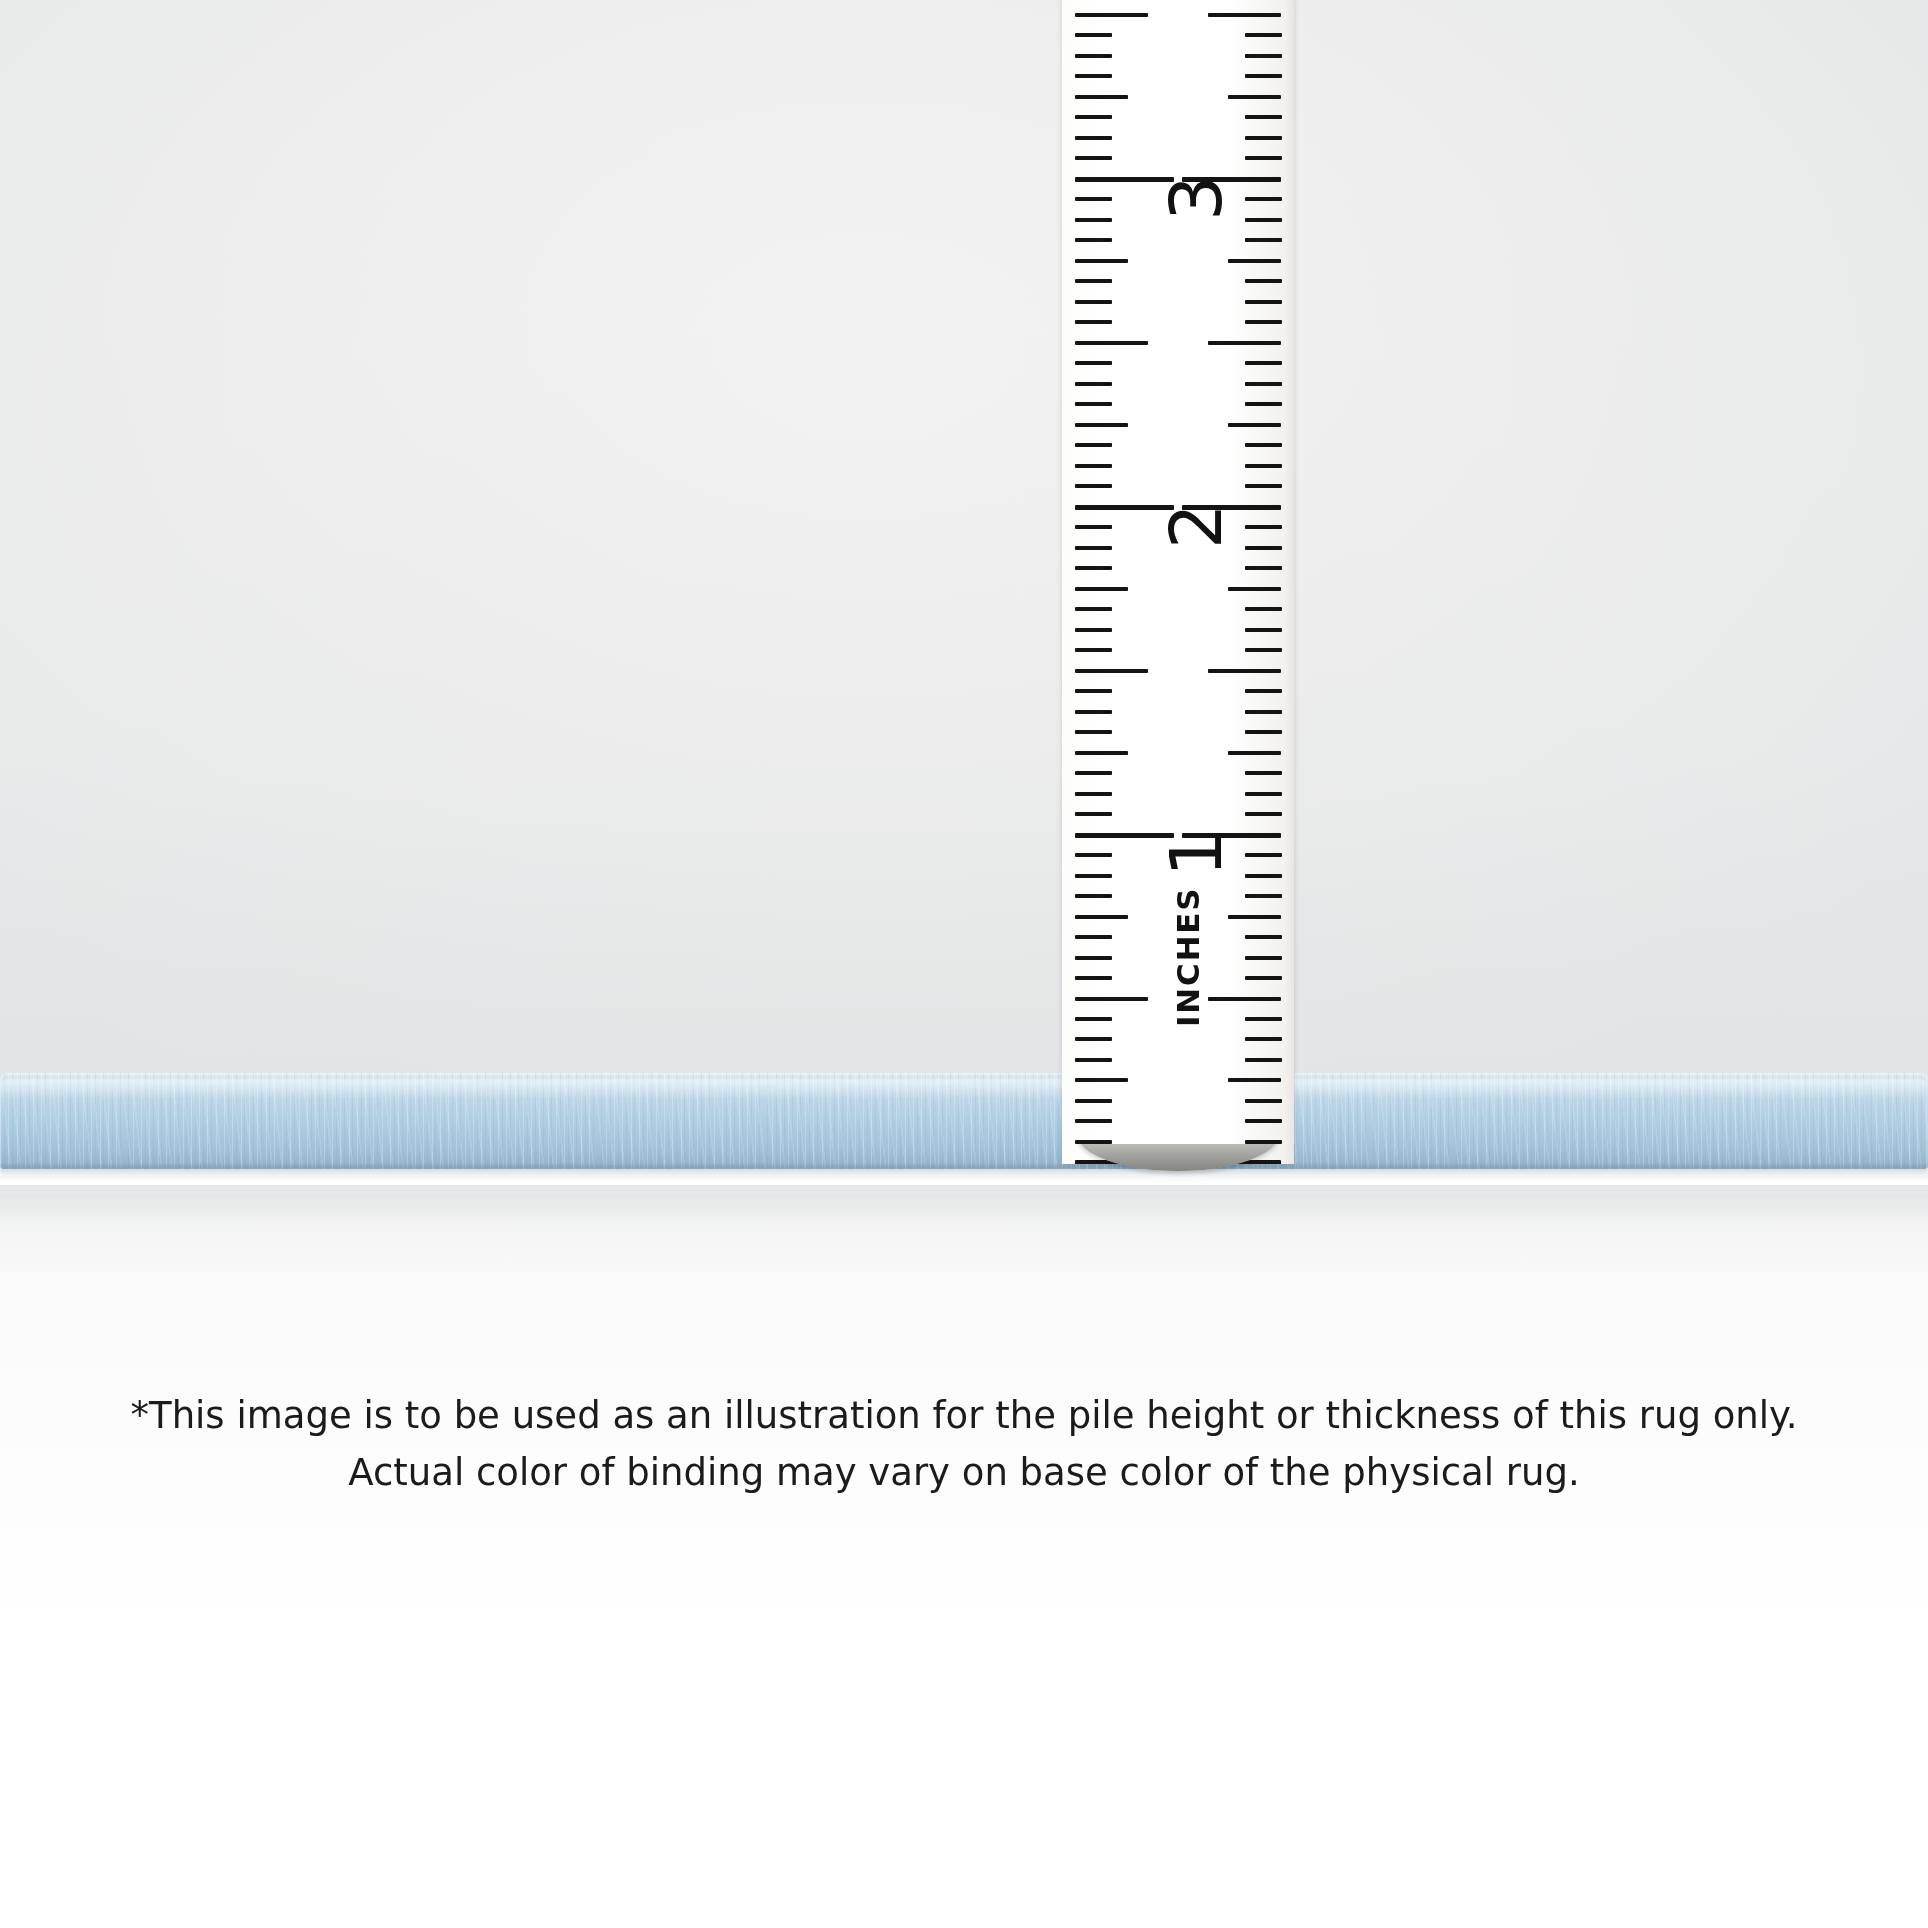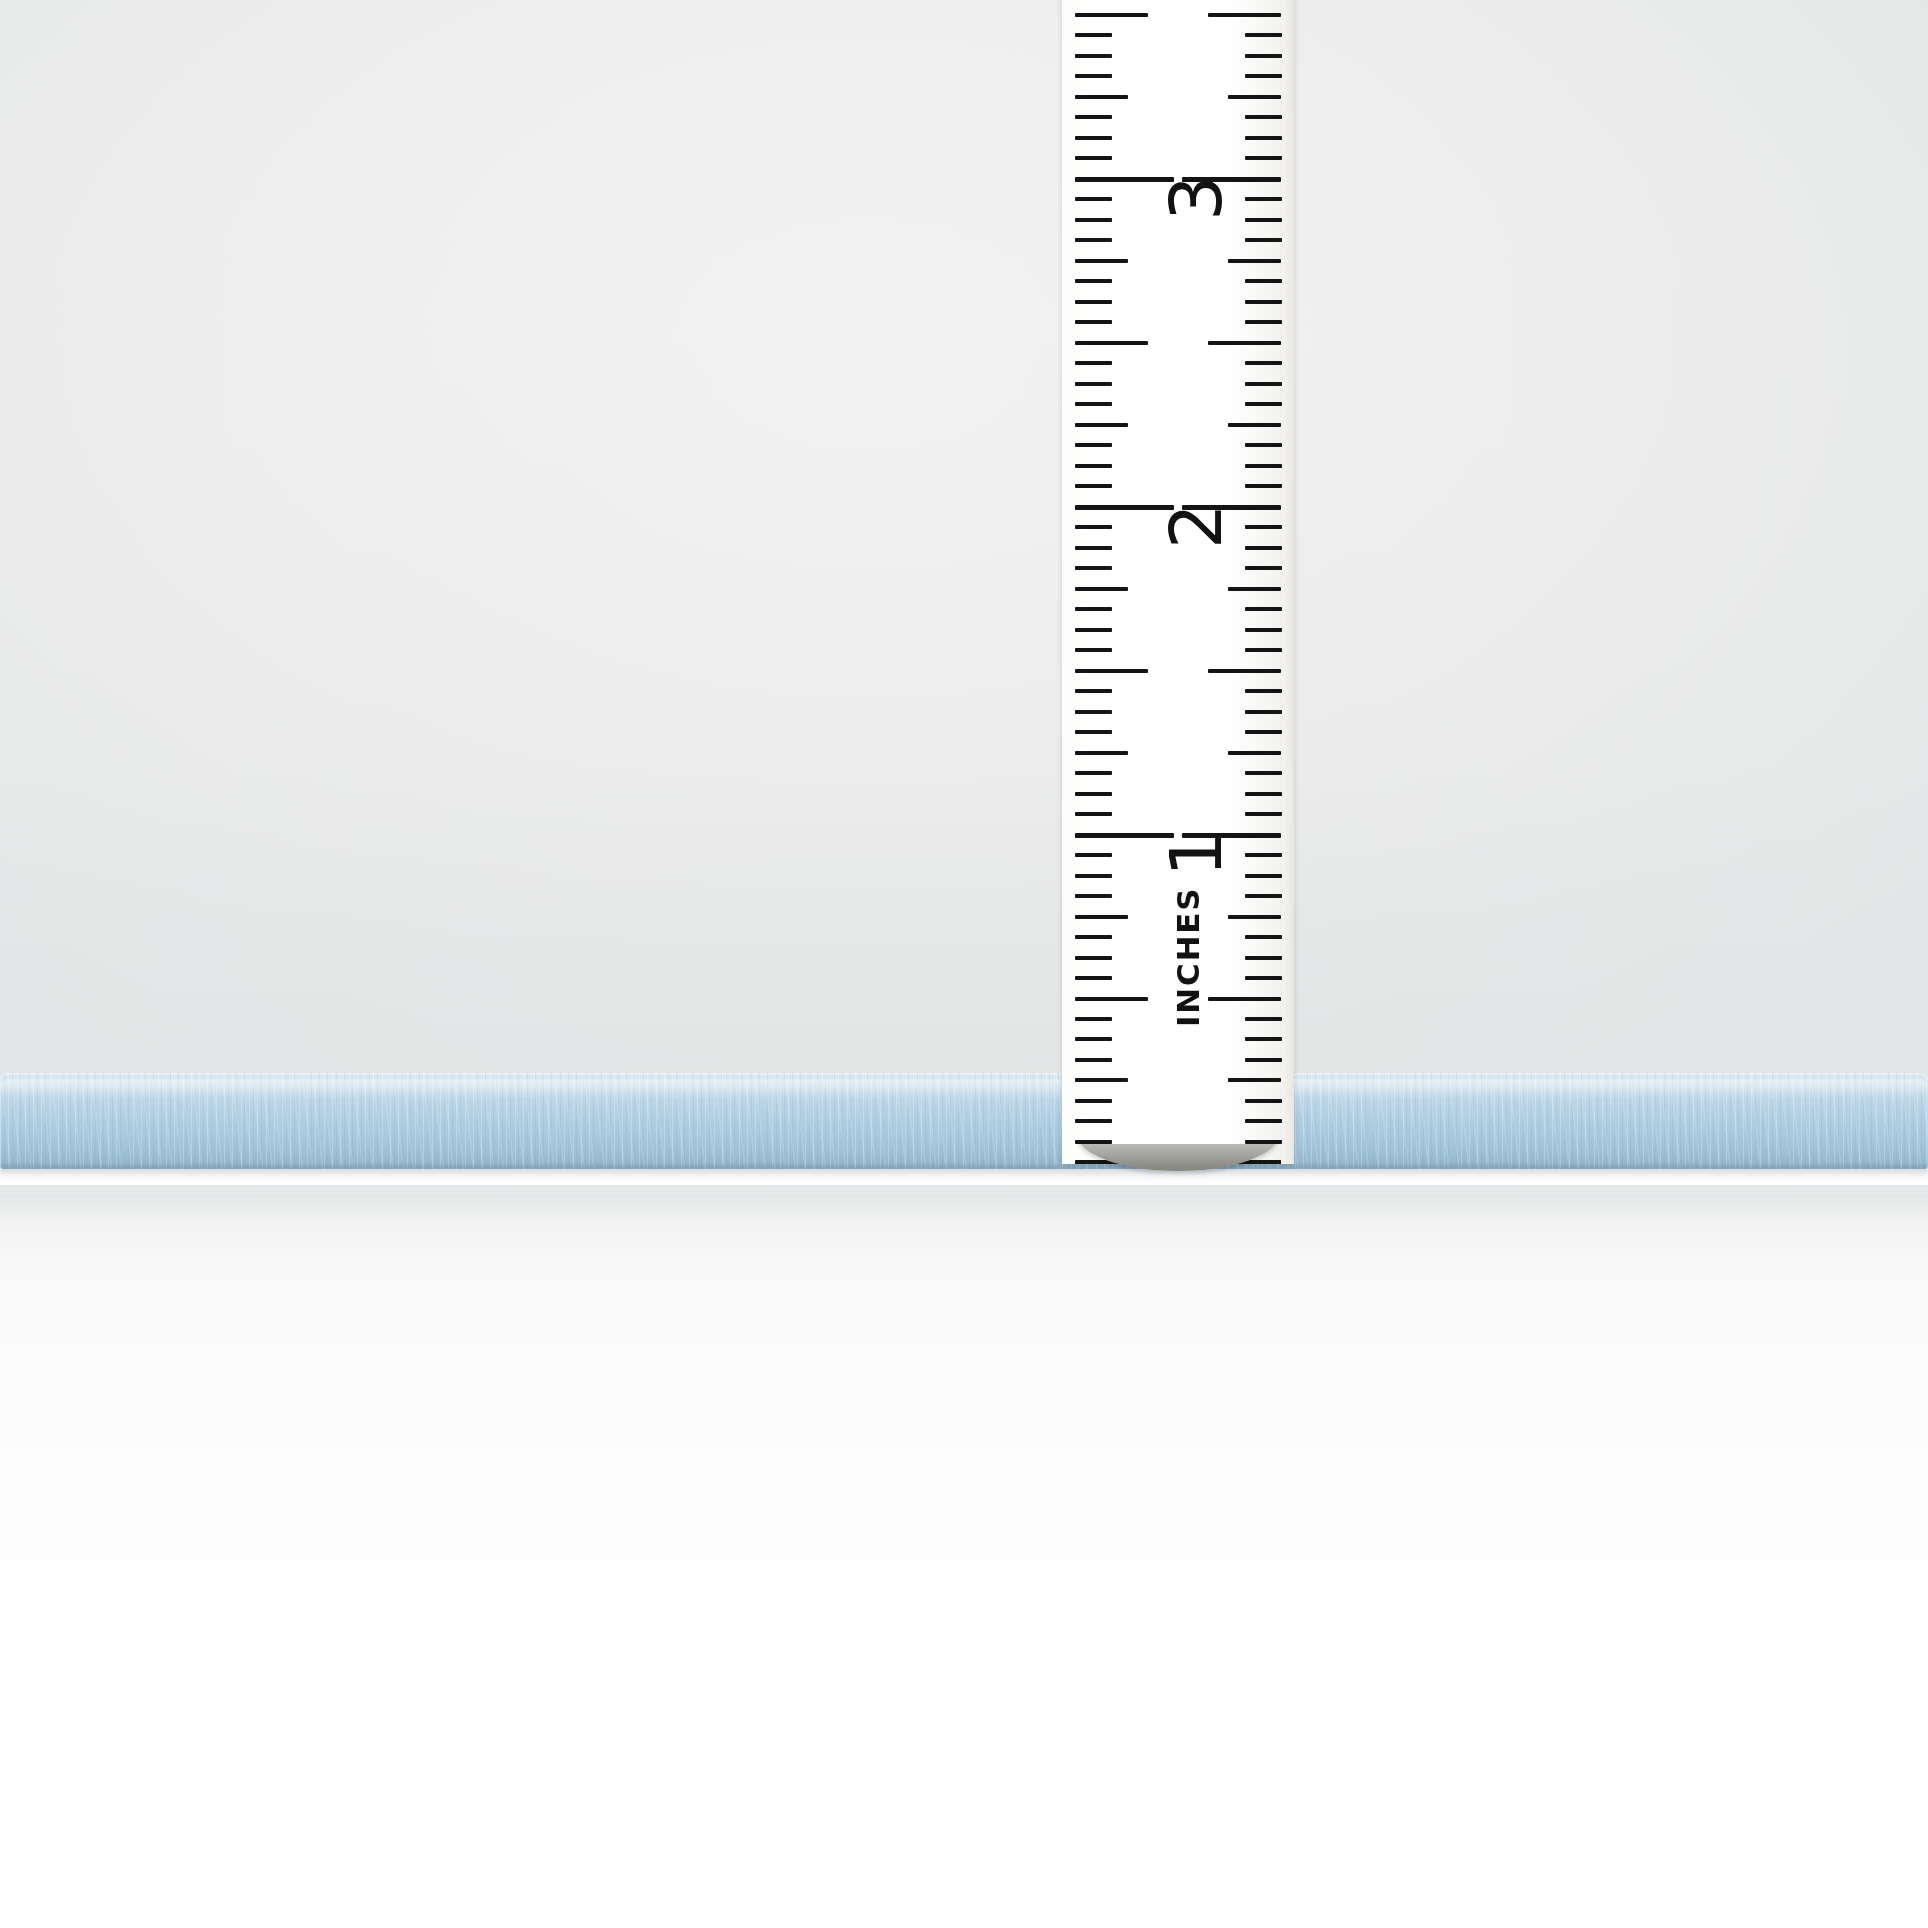--- a/index.html
+++ b/index.html
@@ -362,15 +362,19 @@
       <div class="tick r half" style="top: 17px;"></div>
       <div class="inch-num" style="top: 881px;">1</div>
       <div class="inch-num" style="top: 553px;">2</div>
       <div class="inch-num" style="top: 225px;">3</div>
       <div class="inches-word" style="top: 1031px;">INCHES</div>
     </div>
   <div class="ruler-tip">
     <div class="ruler-tip-metal"></div>
   </div>
 
+  <div class="caption">
+    <span class="line">*This image is to be used as an illustration for the pile height or thickness of this rug only.</span>
+    <span class="line">Actual color of binding may vary on base color of the physical rug.</span>
+  </div>
 
 </div>
 
 
 </body></html>

